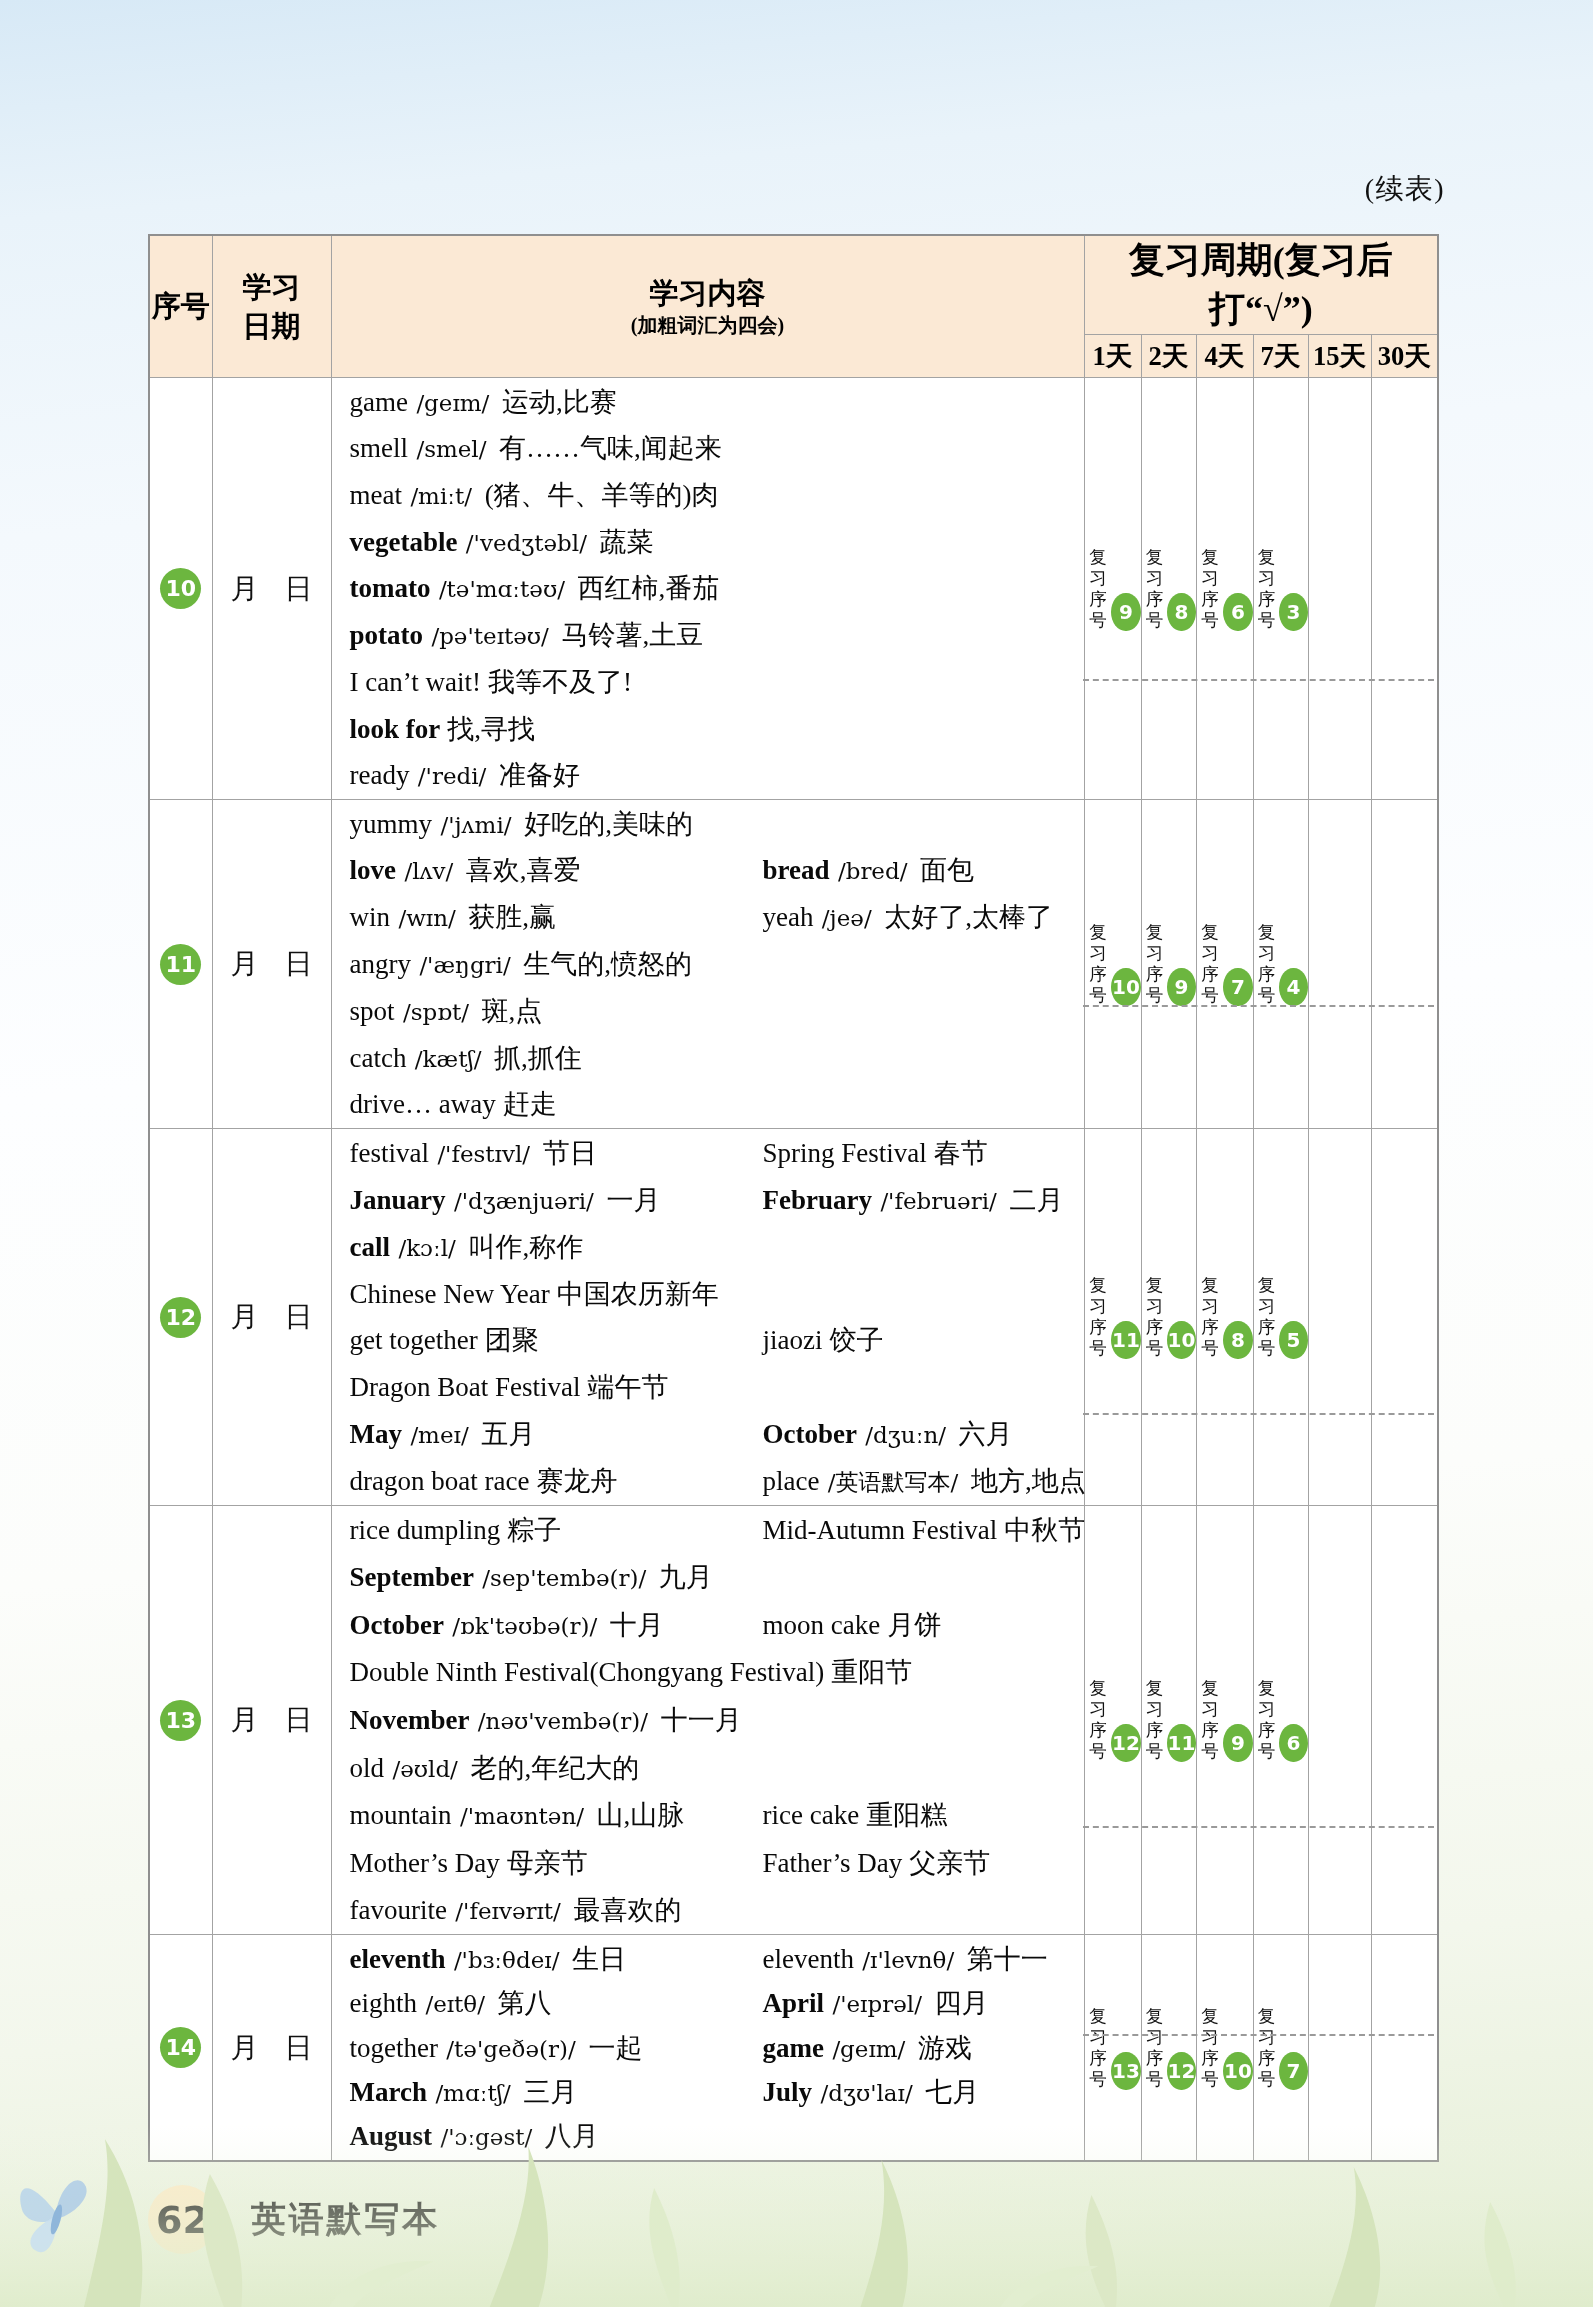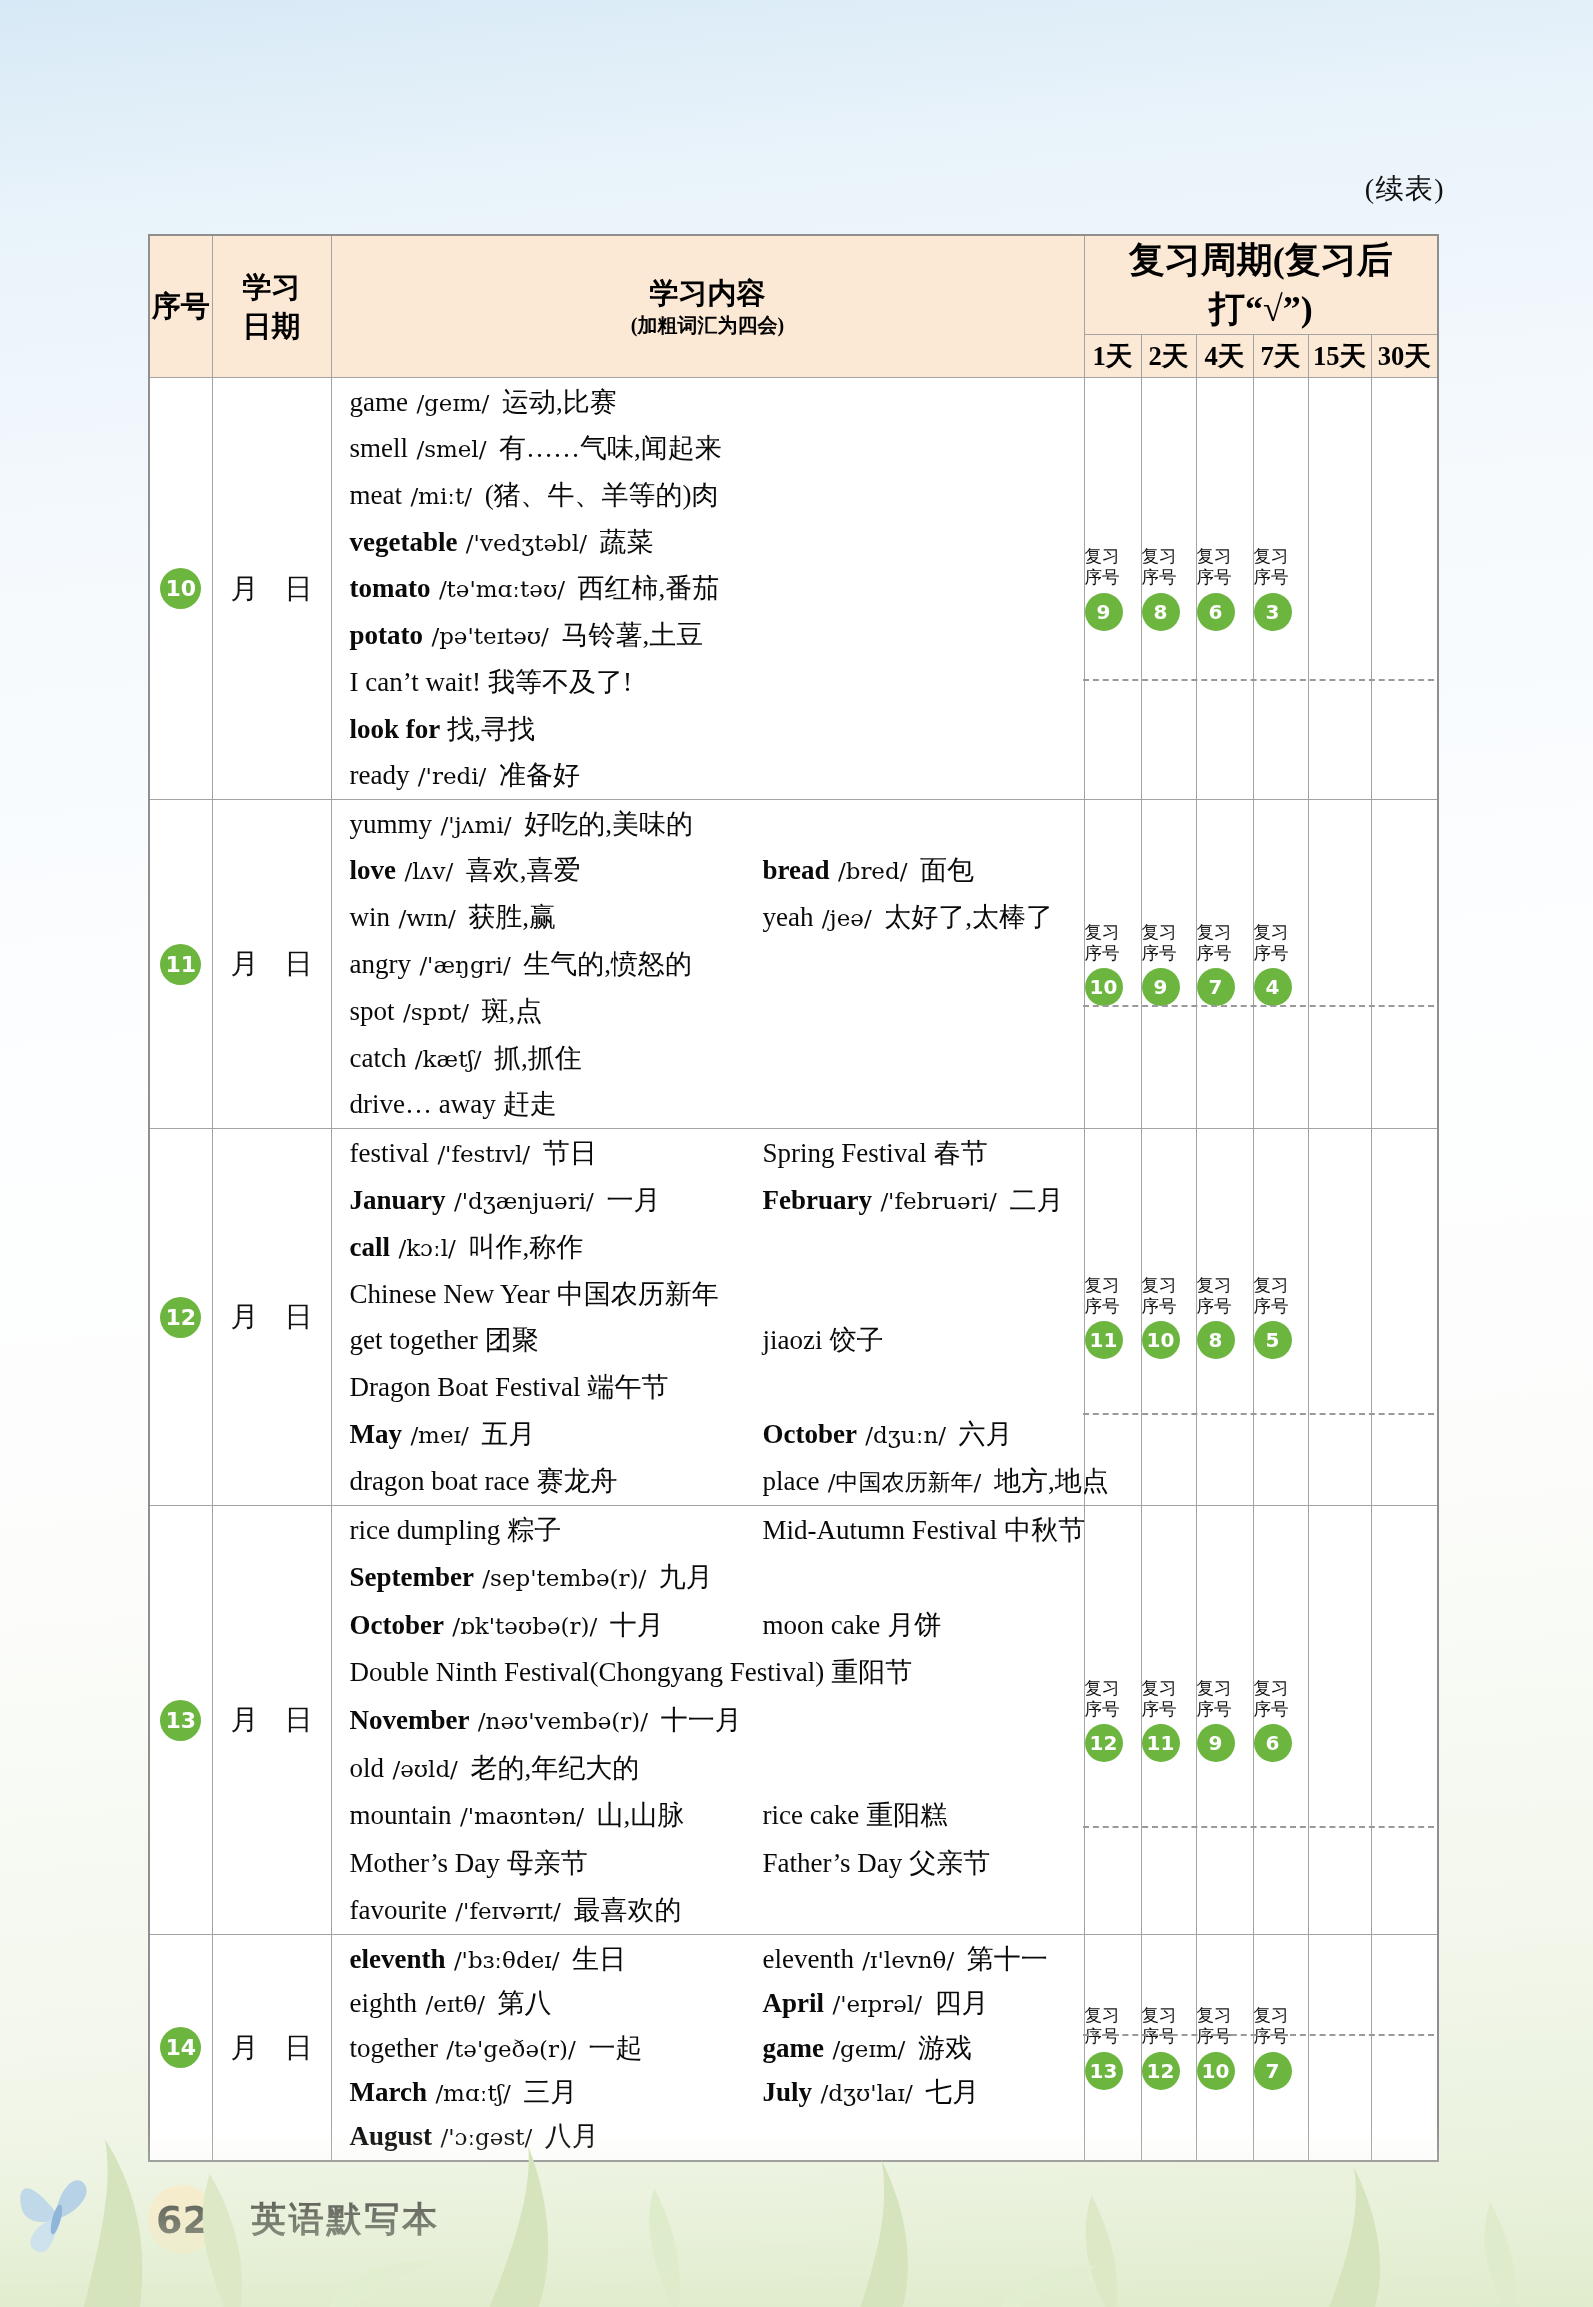--- a/index.html
+++ b/index.html
@@ -51,21 +51,21 @@
   .lines{display:flex;flex-direction:column;justify-content:space-between;height:100%;padding:5.6px 0 5.6px 18px;box-sizing:border-box;}
   .line{display:flex;align-items:baseline;white-space:nowrap;}
   .seg{display:inline-block;}
   .line.has-right .seg.left{flex:0 0 413px;}
   .seg .en{font-size:27px;color:#0a0a0a;}
   .seg .en.b{font-weight:bold;}
   .seg .en.i{}
   .seg .phon{font-family:"DejaVu Serif","Liberation Serif",serif;font-size:23px;color:#0a0a0a;margin:0 5.6px 0 8.4px;}
   .seg .zh{font-size:27px;color:#0a0a0a;margin-left:7px;}
   td.rev{text-align:center;vertical-align:middle;}
-  .rev-cluster{display:flex;flex-direction:column;align-items:flex-start;}
+  .rev-cluster{display:flex;flex-direction:row;align-items:flex-end;}
   .rev-label{font-size:17.5px;line-height:21px;color:#111;text-align:center;}
   .rev-circle{
     margin-top:4.2px;width:38px;height:38px;border-radius:50%;
     background:var(--green,#6cb63f);color:#fff;
     display:flex;align-items:center;justify-content:center;
     font-family:"DejaVu Sans","Liberation Sans",sans-serif;
     font-size:20px;font-weight:bold;
   }
   .dash{
     position:absolute;left:935px;width:351px;height:0;
@@ -310,21 +310,21 @@
                 </div>
                 <div class="line">
                   <span class="seg left"><span class="en">Dragon Boat Festival</span><span class="zh">端午节</span></span>
                 </div>
                 <div class="line has-right">
                   <span class="seg left"><span class="en b">May</span><span class="phon">/meɪ/</span><span class="zh">五月</span></span>
                   <span class="seg right"><span class="en b">October</span><span class="phon">/dʒuːn/</span><span class="zh">六月</span></span>
                 </div>
                 <div class="line has-right">
                   <span class="seg left"><span class="en">dragon boat race</span><span class="zh">赛龙舟</span></span>
-                  <span class="seg right"><span class="en">place</span><span class="phon">/中国农历新年/</span><span class="zh">地方,地点</span></span>
+                  <span class="seg right"><span class="en">place</span><span class="phon">/英语默写本/</span><span class="zh">地方,地点</span></span>
                 </div>
               </div>
             </td>
             <td class="rev">
               <div class="rev-cluster">
                 <div class="rev-label">
                   <div>复习</div>
                   <div>序号</div>
                 </div>
                 <div class="rev-circle">11</div>

